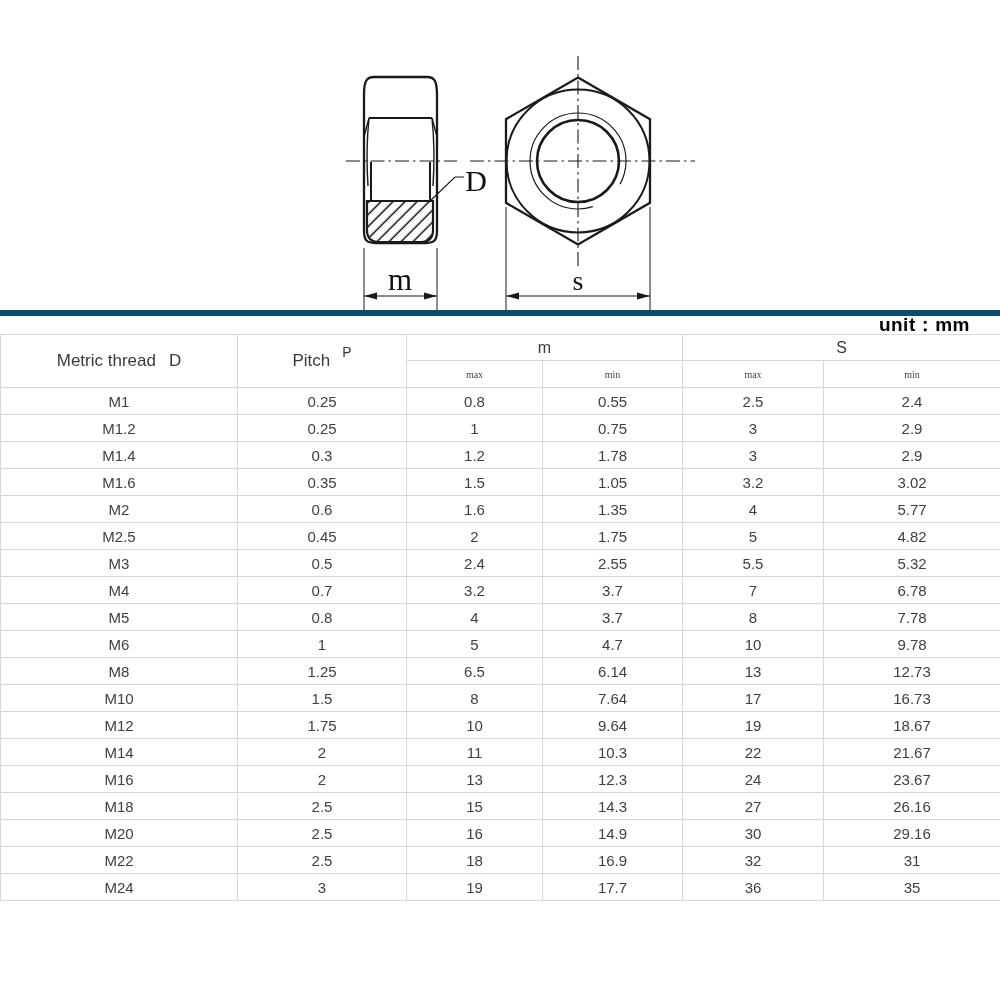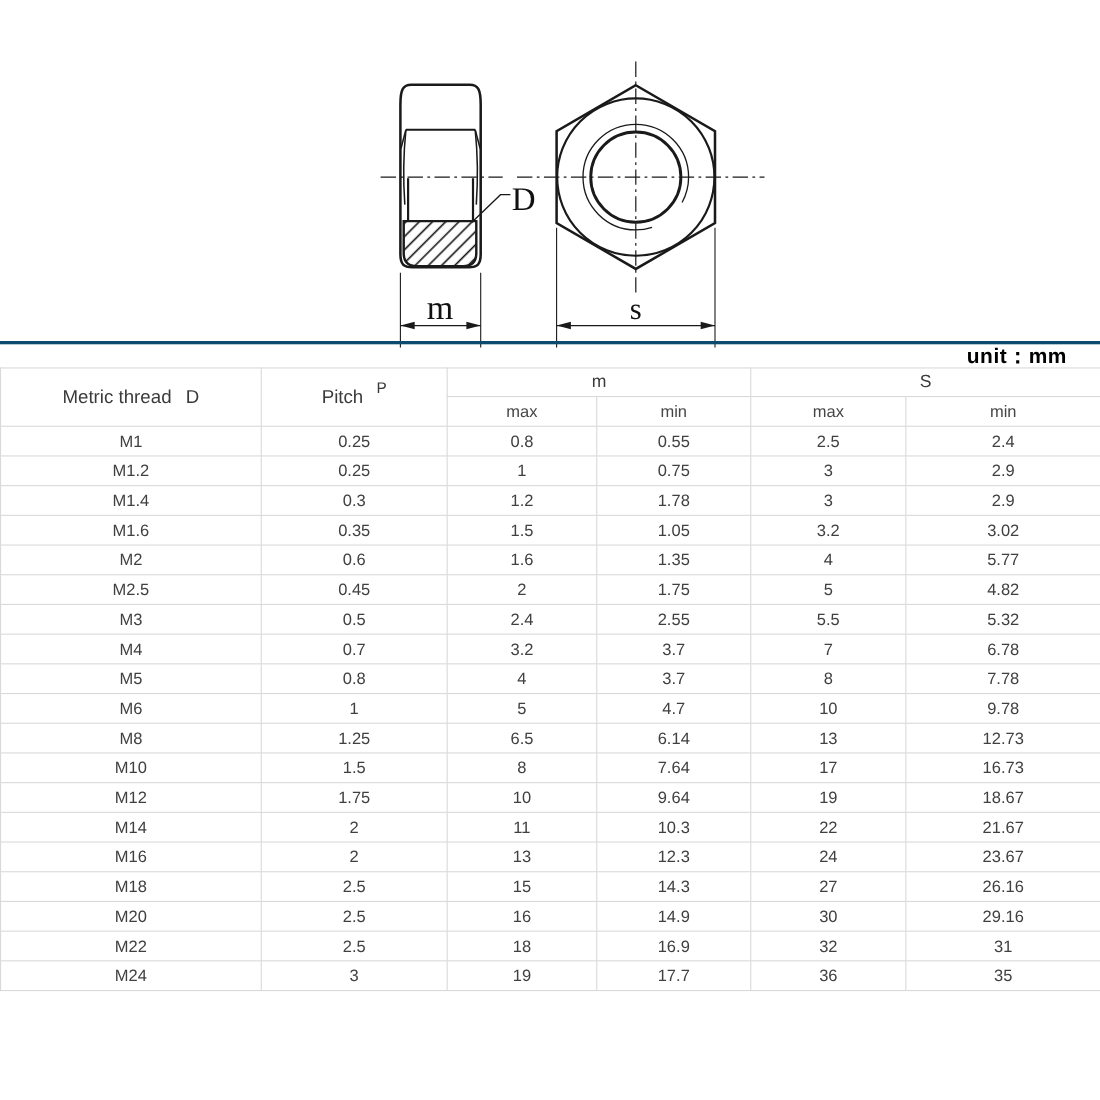--- a/index.html
+++ b/index.html
@@ -5,35 +5,35 @@
   html,body{margin:0;padding:0;background:#fff;}
   body{width:1000px;height:1000px;overflow:hidden;font-family:"Liberation Sans",sans-serif;}
   .stage{position:relative;width:1000px;height:1000px;background:#fff;}
 
   
   .drawing{position:absolute;left:0;top:0;width:1000px;height:320px;}
   .drawing text{font-family:"Liberation Serif","DejaVu Serif",serif;fill:#111;}
 
   
   .unit-band{position:absolute;left:0;top:310px;width:1000px;height:24px;
-    border-top:3px solid #0c4a6e;box-sizing:border-box;
+    border-top:6px solid #0c4a6e;box-sizing:border-box;
     display:flex;align-items:center;justify-content:flex-end;}
   .unit-band span{font-weight:bold;font-size:19px;color:#000;padding-right:30px;letter-spacing:.5px;}
 
   
   .spec-table{position:absolute;left:0;top:334px;width:1000px;border-collapse:collapse;
     table-layout:fixed;color:#3f3f3f;padding-left:22px;}
   .spec-table th,.spec-table td{border:1px solid #d9d9d9;text-align:center;vertical-align:middle;
     padding:0;font-weight:normal;background:#fff;}
   .spec-table thead tr.group-row{height:26px;}
   .spec-table thead tr.sub-row{height:27px;}
   .spec-table tbody tr{height:27px;margin-left:36px;}
   .th-main{font-size:17px;color:#3a3a3a;}
   .th-group{font-size:16px;color:#3a3a3a;}
-  .th-sub{font-size:15px;color:#454545;}
+  .th-sub{font-size:10px;color:#454545;font-family:Liberation Serif, serif;}
   .spec-table td{font-size:15px;color:#404040;}
   .d-gap{margin-left:13px;}
   .pitch-sup{display:inline-block;font-size:14px;position:relative;top:-9px;margin-left:12px;}
 </style>
 </head>
 <body>
 
 <div class="stage">
 
   <svg class="drawing" viewBox="0 0 1000 320">

